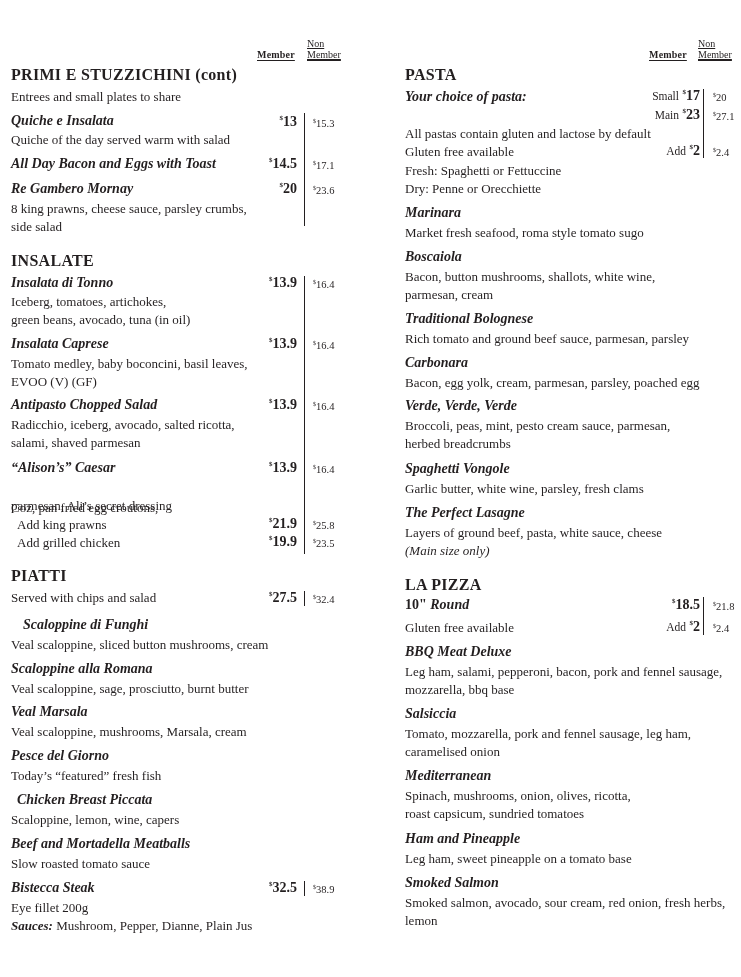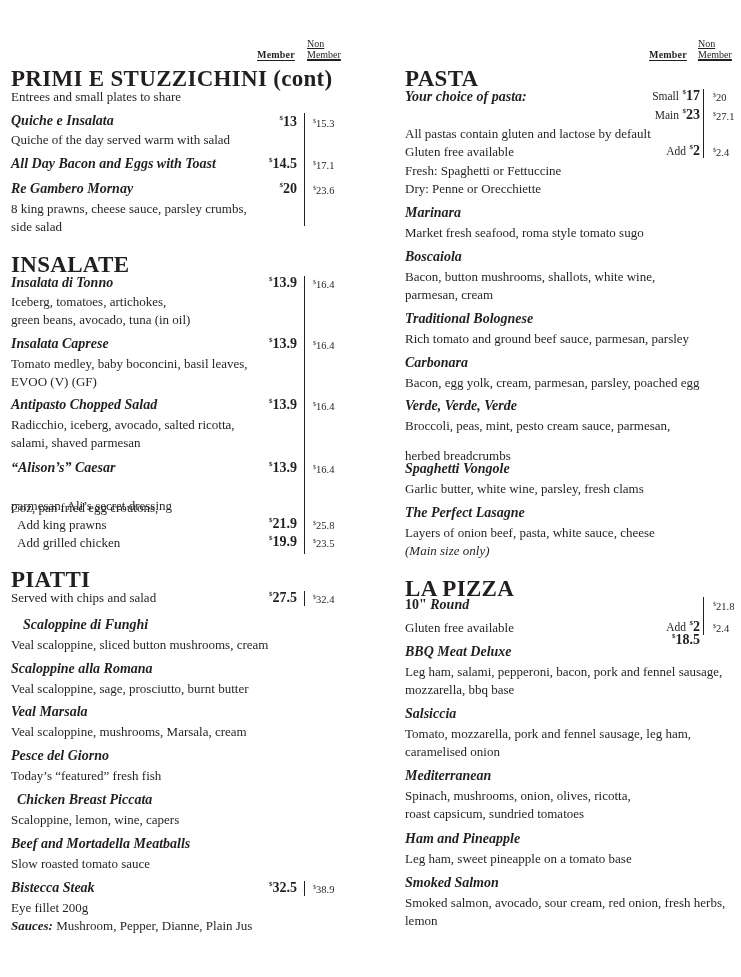--- a/index.html
+++ b/index.html
@@ -6,21 +6,21 @@
   body {
     width: 741px; height: 977px; position: relative; overflow: hidden;
     font-family: "Liberation Serif", "DejaVu Serif", serif;
     color: #231f20;
   }
   .abs { position: absolute; }
   .col-hdr { font-size: 10px; line-height: 11px; color: #231f20; }
   .col-hdr .u { text-decoration: underline; text-underline-offset: 2px; }
   .member-hdr { font-weight: bold; letter-spacing: 0.2px; }
   .nonmember-hdr { text-align: left; text-decoration: underline; }
-  .sec-title { font-size: 23px; font-weight: bold; letter-spacing: 0.3px; white-space: nowrap; }
+  .sec-title { font-size: 16px; font-weight: bold; letter-spacing: 0.3px; white-space: nowrap; }
   .sec-sub { font-size: 13px; white-space: nowrap; }
   .item-name { font-size: 14px; font-weight: bold; font-style: italic; white-space: nowrap; }
   .desc { font-size: 13px; line-height: 18px; white-space: nowrap; }
   .price-m { font-size: 14px; font-weight: bold; text-align: left; white-space: nowrap; }
   .price-m sup, .price-n sup { font-size: 7px; vertical-align: 6px; font-weight: normal; }
   .price-m sup { font-weight: bold; }
   .price-n { font-size: 10.5px; white-space: nowrap; }
   .price-n sup { font-size: 6px; vertical-align: 4px; }
   .size-label { font-size: 11.5px; font-weight: normal; }
   .vline { position: absolute; width: 1px; background: #231f20; }
@@ -188,36 +188,36 @@
     <div class="abs item-name" style="left:405px; top:311px;">Traditional Bolognese</div>
     <div class="abs desc" style="left:405px; top:330px;">Rich tomato and ground beef sauce, parmesan, parsley</div>
   </div>
   <div>
     <div class="abs item-name" style="left:405px; top:355px;">Carbonara</div>
     <div class="abs desc" style="left:405px; top:374px;">Bacon, egg yolk, cream, parmesan, parsley, poached egg</div>
   </div>
   <div>
     <div class="abs item-name" style="left:405px; top:398px;">Verde, Verde, Verde</div>
     <div class="abs desc" style="left:405px; top:417px;">Broccoli, peas, mint, pesto cream sauce, parmesan,</div>
-    <div class="abs desc" style="left:405px; top:435px;margin-top:12px;">herbed breadcrumbs</div>
+    <div class="abs desc" style="left:405px; top:435px;">herbed breadcrumbs</div>
   </div>
   <div>
     <div class="abs item-name" style="left:405px; top:461px;">Spaghetti Vongole</div>
     <div class="abs desc" style="left:405px; top:480px;">Garlic butter, white wine, parsley, fresh clams</div>
   </div>
   <div>
     <div class="abs item-name" style="left:405px; top:505px;">The Perfect Lasagne</div>
-    <div class="abs desc" style="left:405px; top:524px;">Layers of onion beef, pasta, white sauce, cheese</div>
+    <div class="abs desc" style="left:405px; top:524px;">Layers of ground beef, pasta, white sauce, cheese</div>
     <div class="abs desc" style="left:405px; top:542px; font-style:italic;">(Main size only)</div>
   </div>
 
   <div class="abs sec-title" style="left:405px; top:576px;">LA PIZZA</div>
   <div class="abs item-name" style="left:405px; top:597px;"><span style="font-style:normal;">10"</span> <span>Round</span></div>
   <div class="vline" style="left:703px; top:597px; height:38px;"></div>
-  <div class="abs price-m" style="right:41px; top:597px;margin-top:35px;"><sup>$</sup><span>18.5</span></div>
+  <div class="abs price-m" style="right:41px; top:597px;"><sup>$</sup><span>18.5</span></div>
   <div class="abs price-n" style="left:713px; top:601px;"><sup>$</sup><span>21.8</span></div>
 
   <div class="abs desc" style="left:405px; top:619px;">Gluten free available</div>
   <div class="abs price-m" style="right:41px; top:619px;"><span class="size-label">Add</span> <sup>$</sup><span>2</span></div>
   <div class="abs price-n" style="left:713px; top:623px;"><sup>$</sup><span>2.4</span></div>
 
   <div>
     <div class="abs item-name" style="left:405px; top:644px;">BBQ Meat Deluxe</div>
     <div class="abs desc" style="left:405px; top:663px;">Leg ham, salami, pepperoni, bacon, pork and fennel sausage,</div>
     <div class="abs desc" style="left:405px; top:681px;">mozzarella, bbq base</div>

